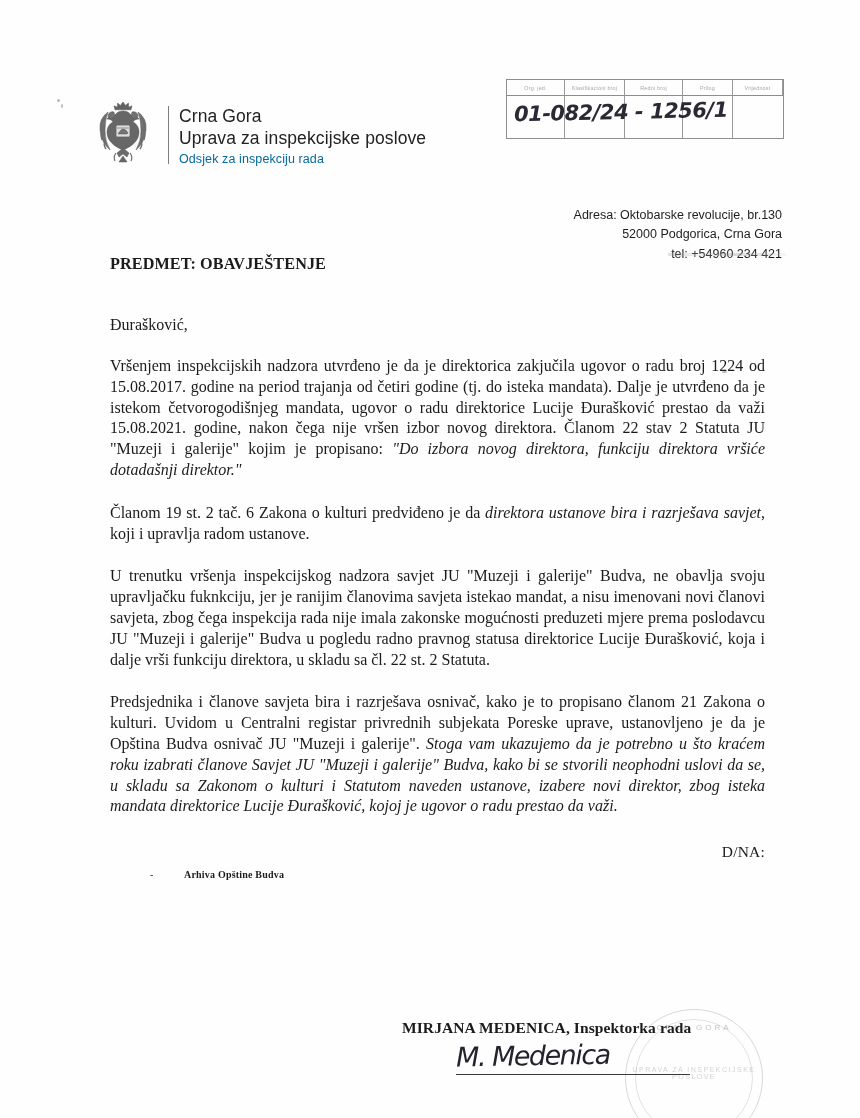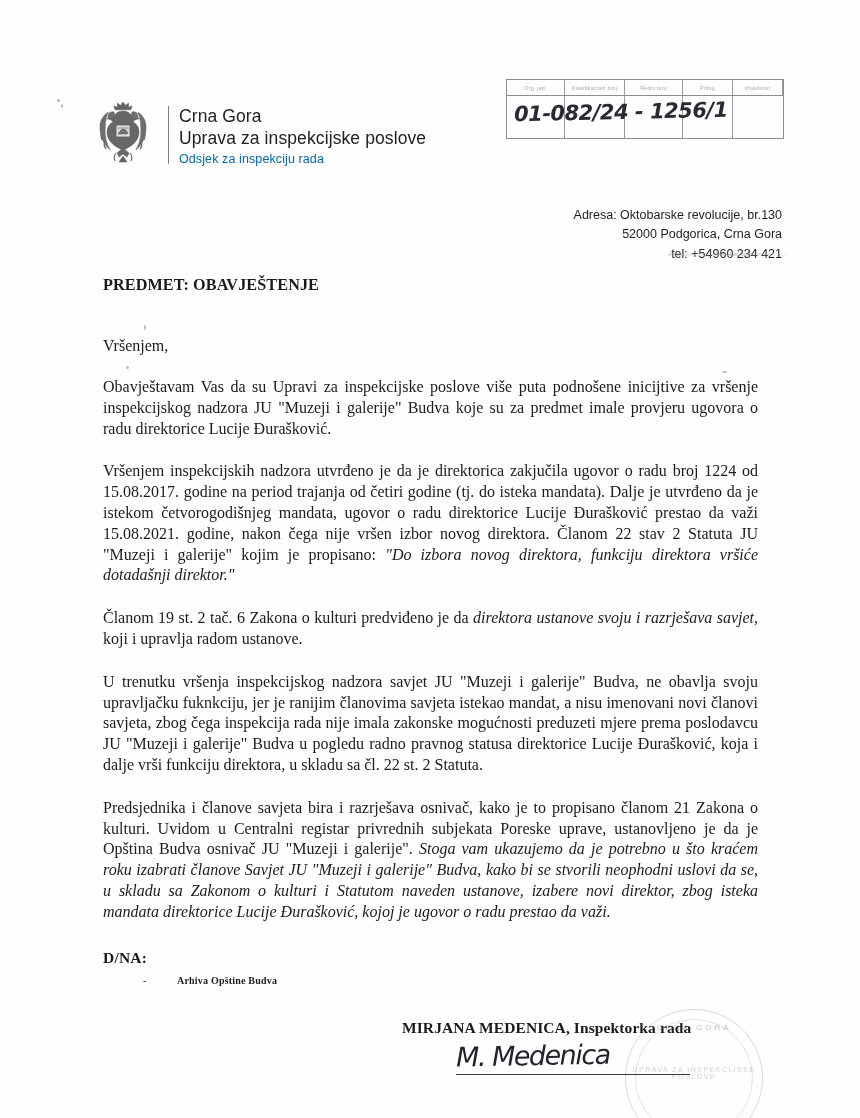--- a/index.html
+++ b/index.html
@@ -127,24 +127,23 @@
     height: 3px;
     background: linear-gradient(90deg,
       rgba(170,170,170,.35) 0%, rgba(190,190,190,.2) 30%,
       rgba(160,160,160,.4) 55%, rgba(200,200,200,.15) 100%);
     filter: blur(.6px);
   }
 
   
   .body {
     position: absolute;
-    left: 103px;
+    left: 110px;
     top: 255px;
     width: 655px;
-    margin-top: 21px;
   }
   .subject {
     font-weight: bold;
     font-size: 16.2px;
     letter-spacing: .1px;
     margin-bottom: 19px;
   }
   .subject.second { margin-bottom: 0; }
 
   .greet {
@@ -158,23 +157,24 @@
     text-align: justify;
     margin: 22px 0 0 0;
     hyphens: none;
   }
   em { font-style: italic; }
 
   .closing { font-size: 16px; margin-top: 26px; }
 
   .dna {
     font-size: 15.5px;
-    font-weight: bold;
+    font-weight: normal;
     margin-top: 26px;
     letter-spacing: .2px;
+    text-align: right;
   }
   .dna-item {
     font-size: 10px;
     font-weight: bold;
     margin-top: 8px;
     padding-left: 40px;
     letter-spacing: .2px;
   }
   .dna-item .dash { display: inline-block; width: 34px; font-weight: normal; }
 
@@ -315,27 +315,26 @@
     <div>52000 Podgorica, Crna Gora</div>
     <div>tel: +54960 234 421</div>
   </div>
 
   <div class="faint-line"></div>
 
   <div class="body">
 
     <div class="subject">PREDMET: OBAVJEŠTENJE</div>
 
-    <div class="greet">Vršenjem,</div>
-
-    <p class="para">Obavještavam Vas da su Upravi za inspekcijske poslove više puta podnošene inicijtive za vršenje inspekcijskog nadzora JU "Muzeji i galerije" Budva koje su za predmet imale provjeru ugovora o radu direktorice Lucije Đurašković.</p>
+    <div class="greet">Đurašković,</div>
+
 
     <p class="para"><span>Vršenjem inspekcijskih nadzora utvrđeno je da je direktorica zakjučila ugovor o radu broj 1224 od 15.08.2017. godine na period trajanja od četiri godine (tj. do isteka mandata). Dalje je utvrđeno da je istekom četvorogodišnjeg mandata, ugovor o radu direktorice Lucije Đurašković prestao da važi 15.08.2021. godine, nakon čega nije vršen izbor novog direktora. Članom 22 stav 2 Statuta JU "Muzeji i galerije" kojim je propisano: </span><em>"Do izbora novog direktora, funkciju direktora vršiće dotadašnji direktor."</em></p>
 
-    <p class="para"><span>Članom 19 st. 2 tač. 6 Zakona o kulturi predviđeno je da </span><em>direktora ustanove svoju i razrješava savjet</em><span>, koji i upravlja radom ustanove.</span></p>
+    <p class="para"><span>Članom 19 st. 2 tač. 6 Zakona o kulturi predviđeno je da </span><em>direktora ustanove bira i razrješava savjet</em><span>, koji i upravlja radom ustanove.</span></p>
 
     <p class="para">U trenutku vršenja inspekcijskog nadzora savjet JU "Muzeji i galerije" Budva, ne obavlja svoju upravljačku fuknkciju, jer je ranijim članovima savjeta istekao mandat, a nisu imenovani novi članovi savjeta, zbog čega inspekcija rada nije imala zakonske mogućnosti preduzeti mjere prema poslodavcu JU "Muzeji i galerije" Budva u pogledu radno pravnog statusa direktorice Lucije Đurašković, koja i dalje vrši funkciju direktora, u skladu sa čl. 22 st. 2 Statuta.</p>
 
     <p class="para"><span>Predsjednika i članove savjeta bira i razrješava osnivač, kako je to propisano članom 21 Zakona o kulturi. Uvidom u Centralni registar privrednih subjekata Poreske uprave, ustanovljeno je da je Opština Budva osnivač JU "Muzeji i galerije". </span><em>Stoga vam ukazujemo da je potrebno u što kraćem roku izabrati članove Savjet JU "Muzeji i galerije" Budva, kako bi se stvorili neophodni uslovi da se, u skladu sa Zakonom o kulturi i Statutom naveden ustanove, izabere novi direktor, zbog isteka mandata direktorice Lucije Đurašković, kojoj je ugovor o radu prestao da važi.</em></p>
 
 
     <div class="dna">D/NA:</div>
     <div class="dna-item"><span class="dash">-</span><span>Arhiva Opštine Budva</span></div>
   </div>
 

